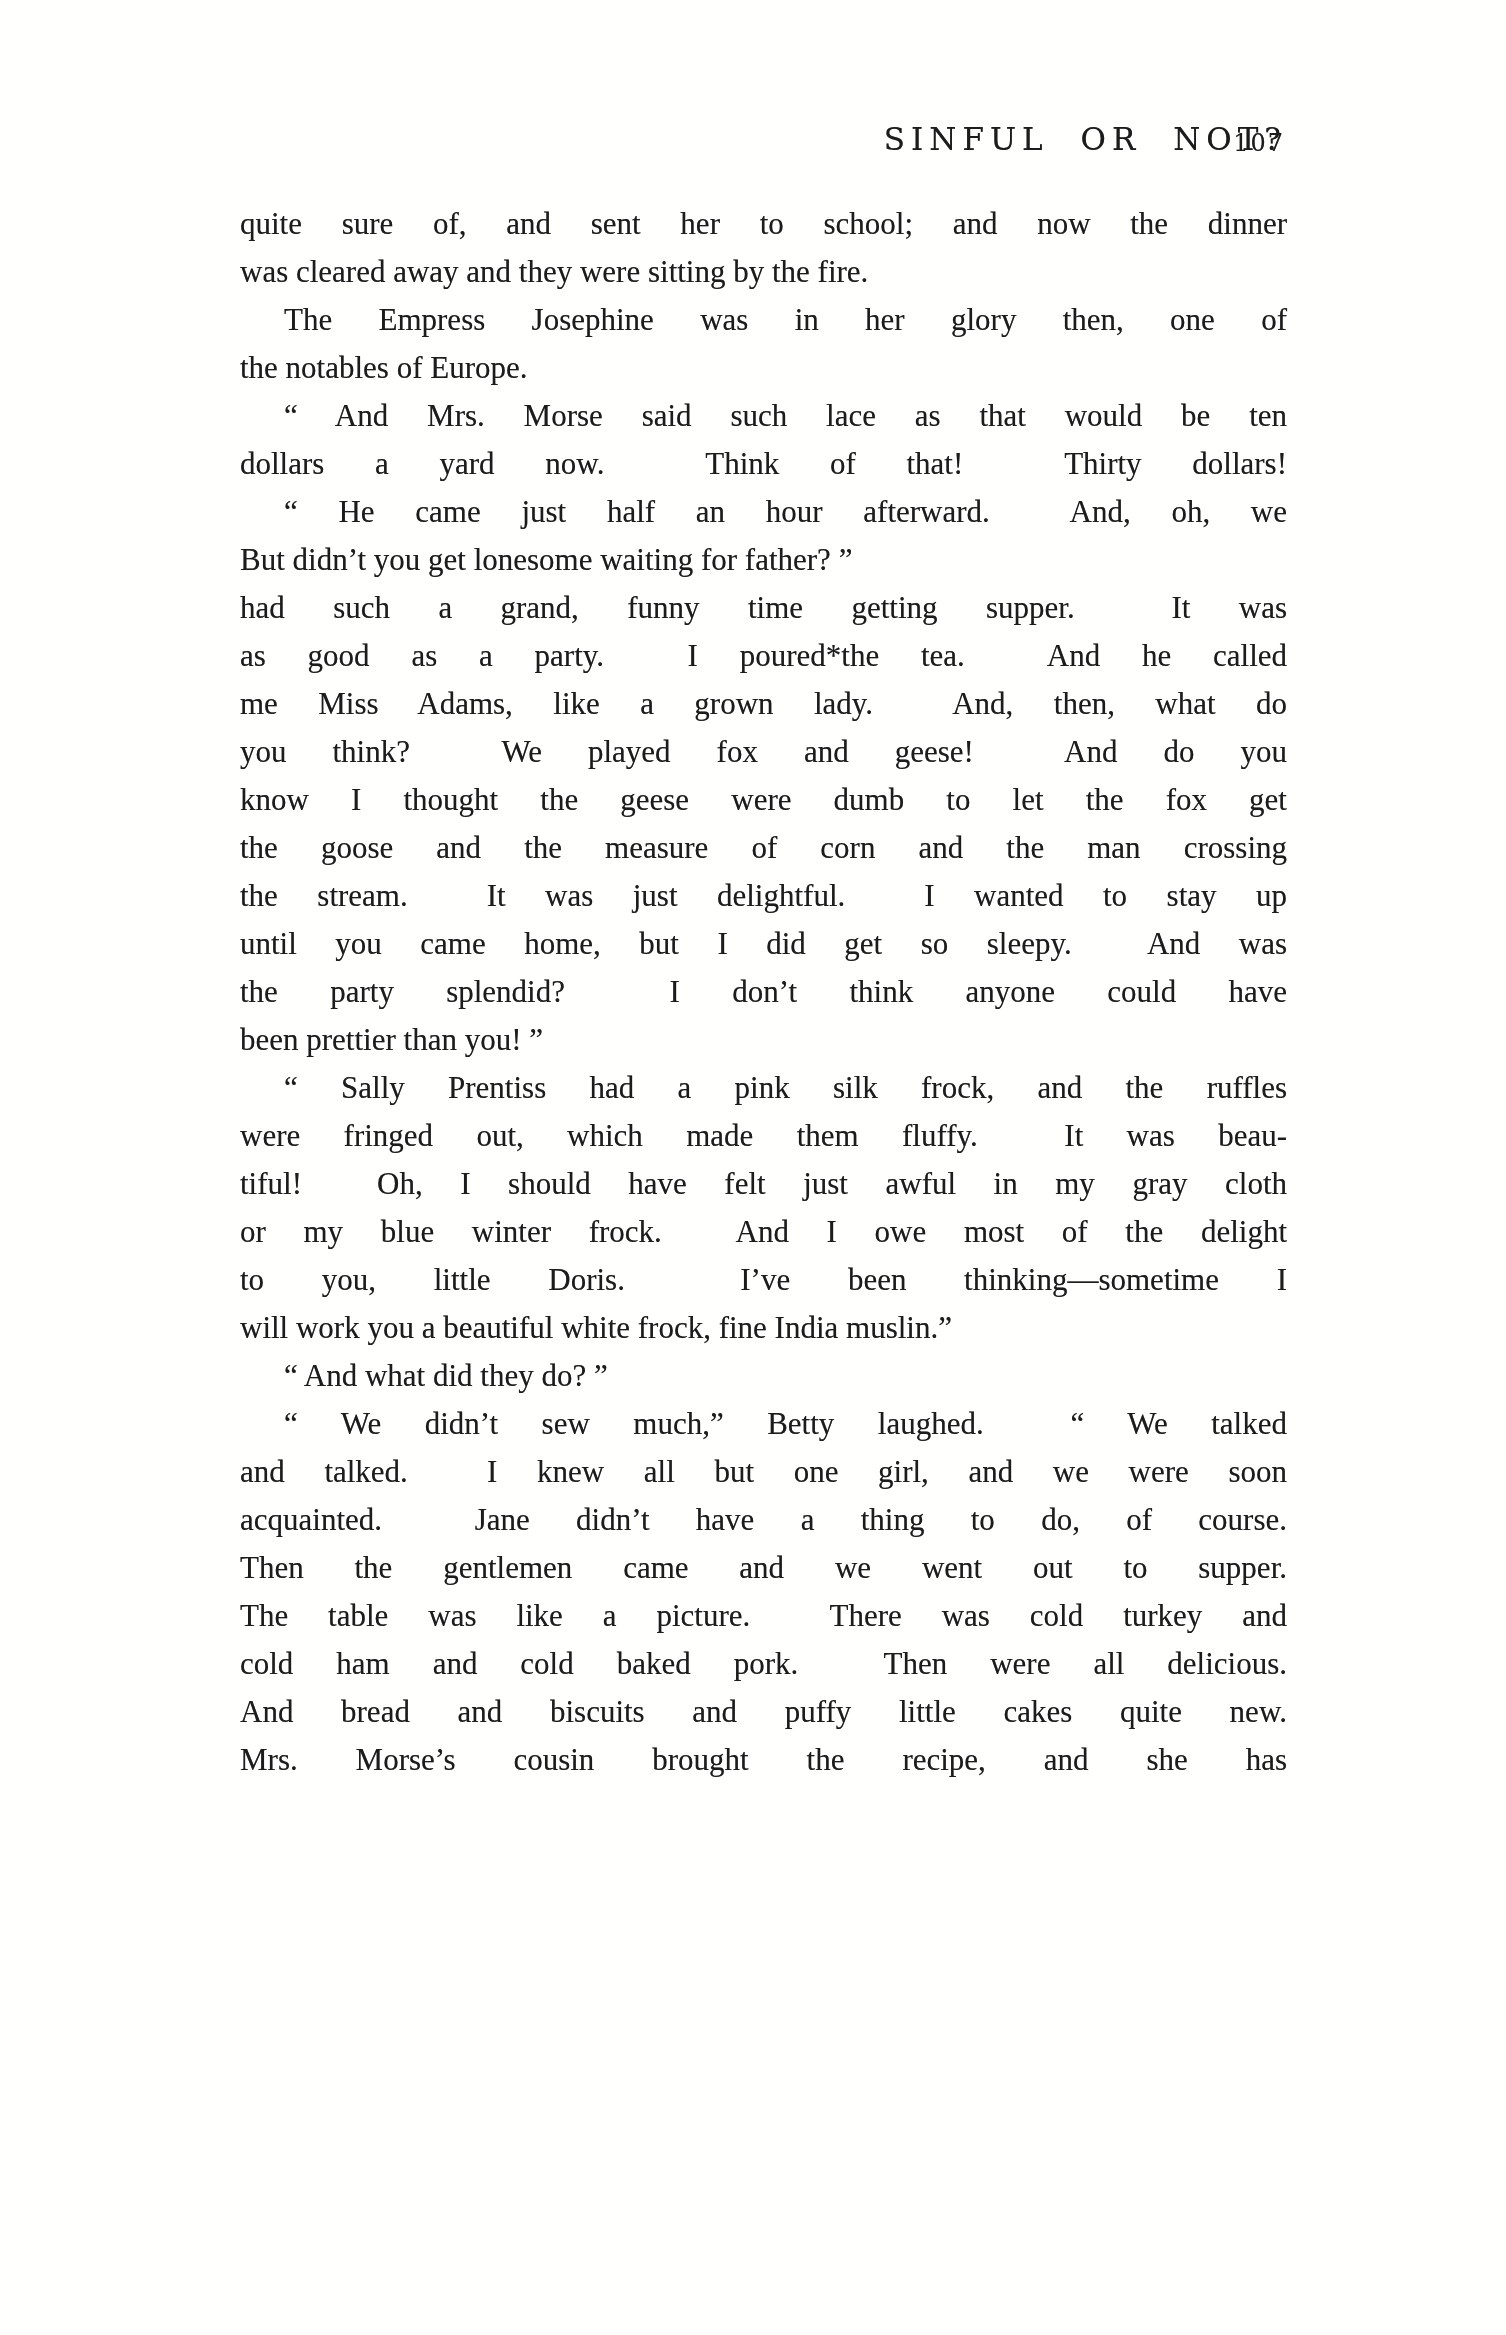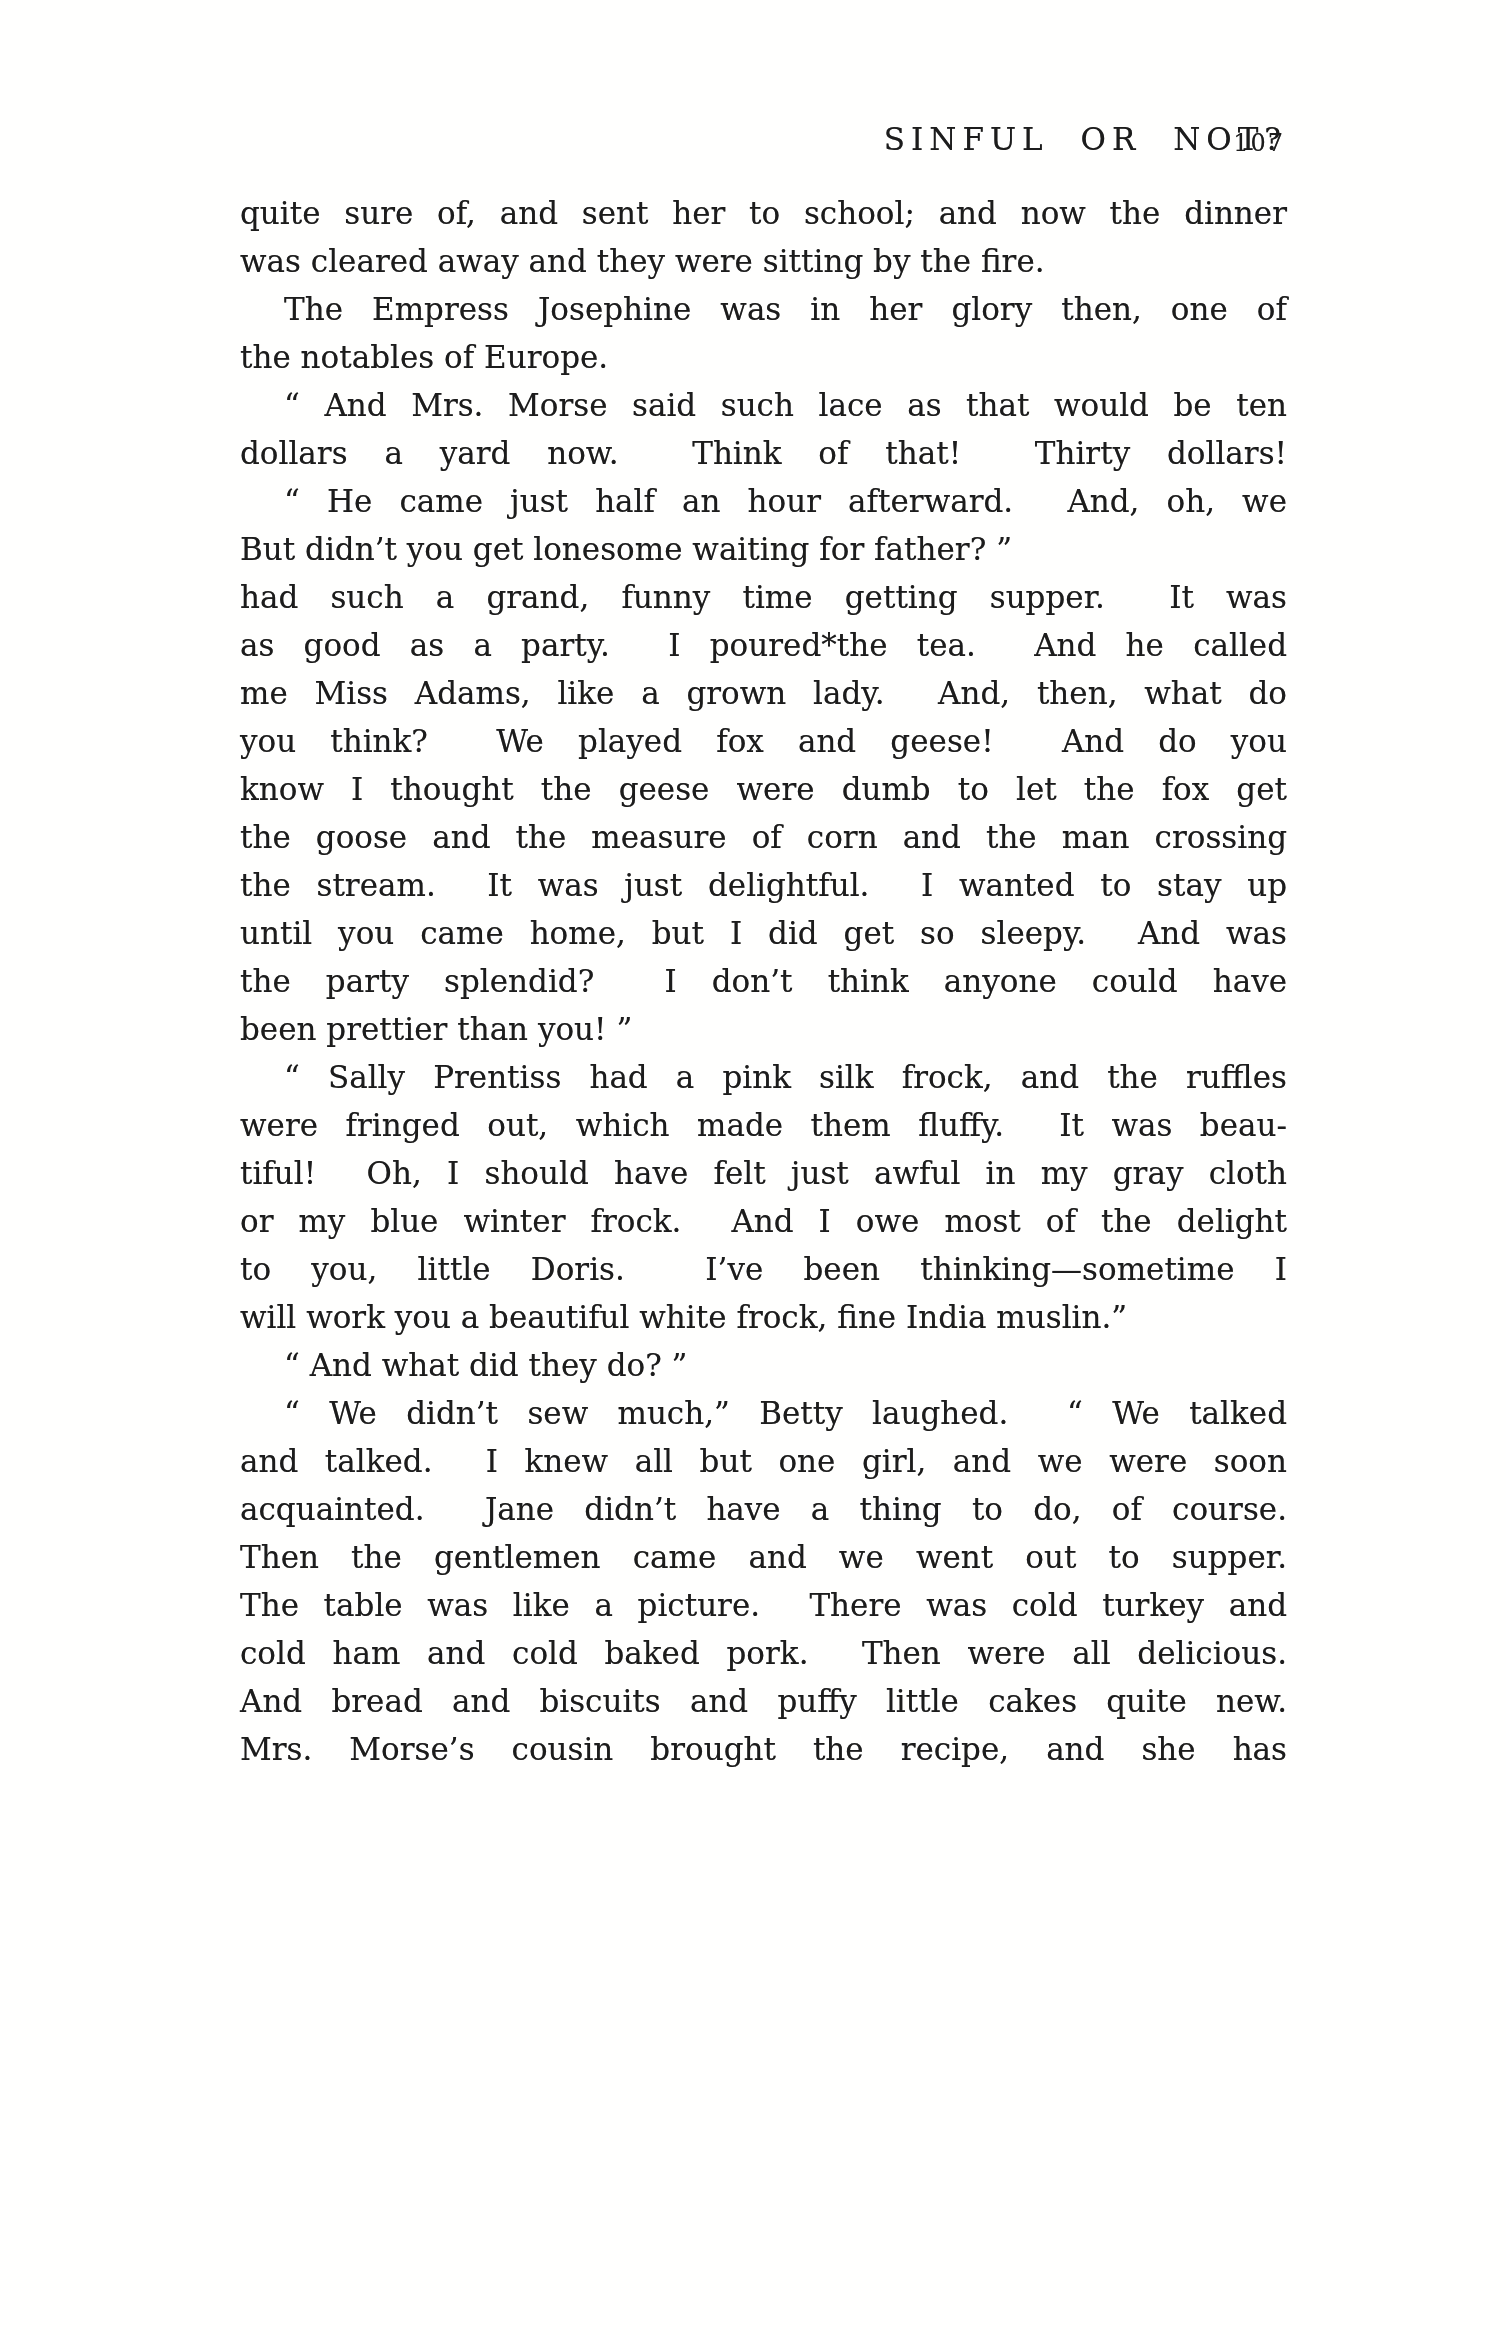--- a/index.html
+++ b/index.html
@@ -22,21 +22,21 @@
     word-spacing:16px;
     text-shadow:0 0 .5px rgba(0,0,0,.5);
   }
   .page-number{
     position:absolute;right:2px;top:8px;
     font-size:24px;
     letter-spacing:2px;
     text-shadow:0 0 .5px rgba(0,0,0,.5);
   }
   .text-body{
-    position:absolute;left:240px;top:189px;width:1047px;
+    position:absolute;left:240px;top:200px;width:1047px;font-family:Liberation Serif, serif;
   }
   .line{
     font-size:31px;
     line-height:48px;
     text-align:justify;
     text-align-last:justify;
     white-space:pre-wrap;
     text-shadow:0 0 .5px rgba(0,0,0,.45);
   }
   .line.last{

